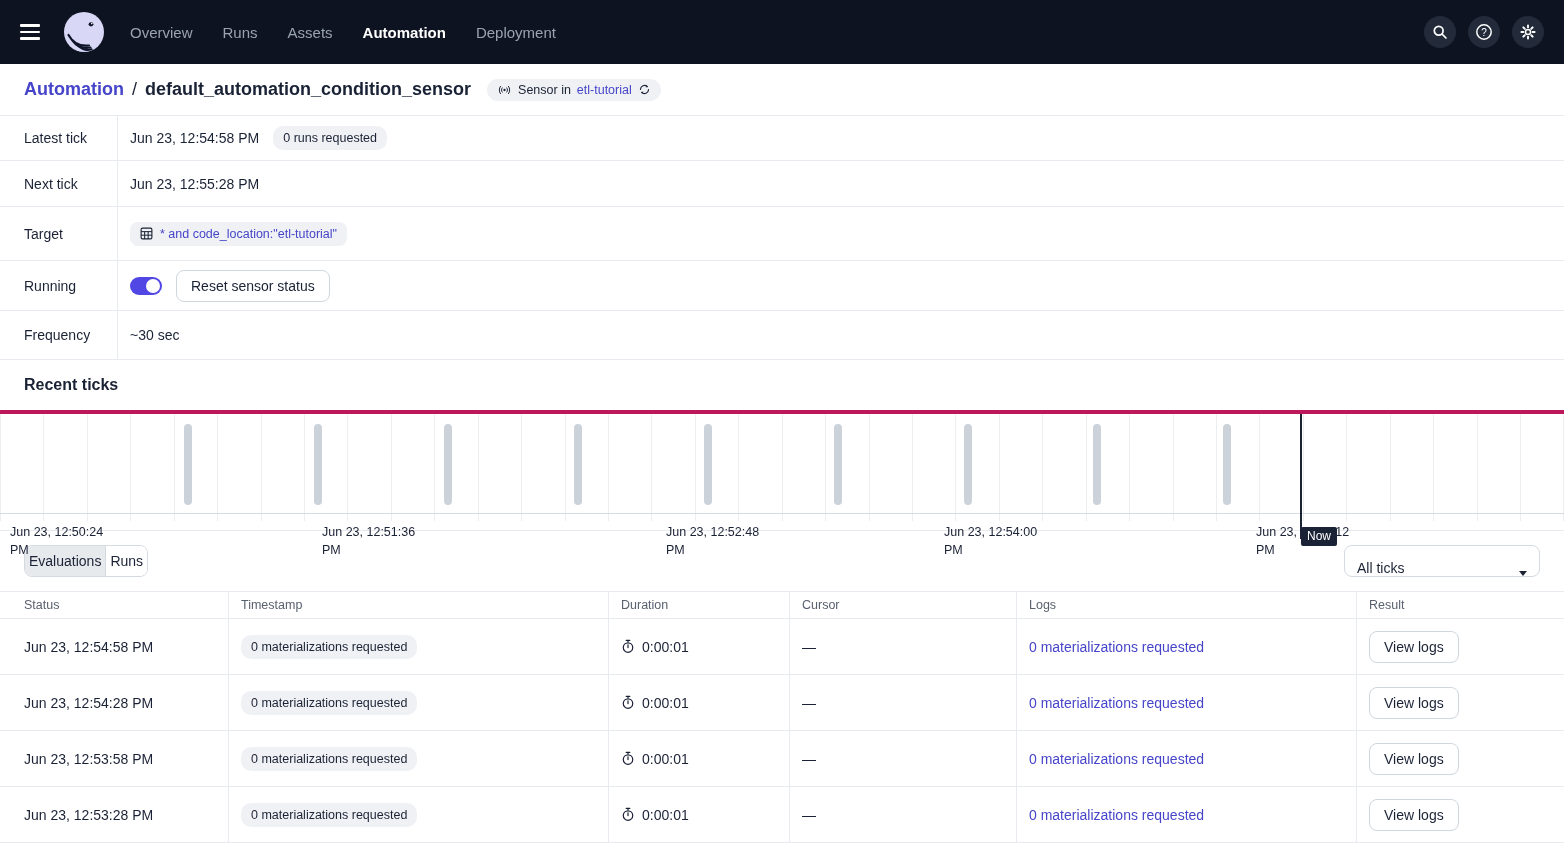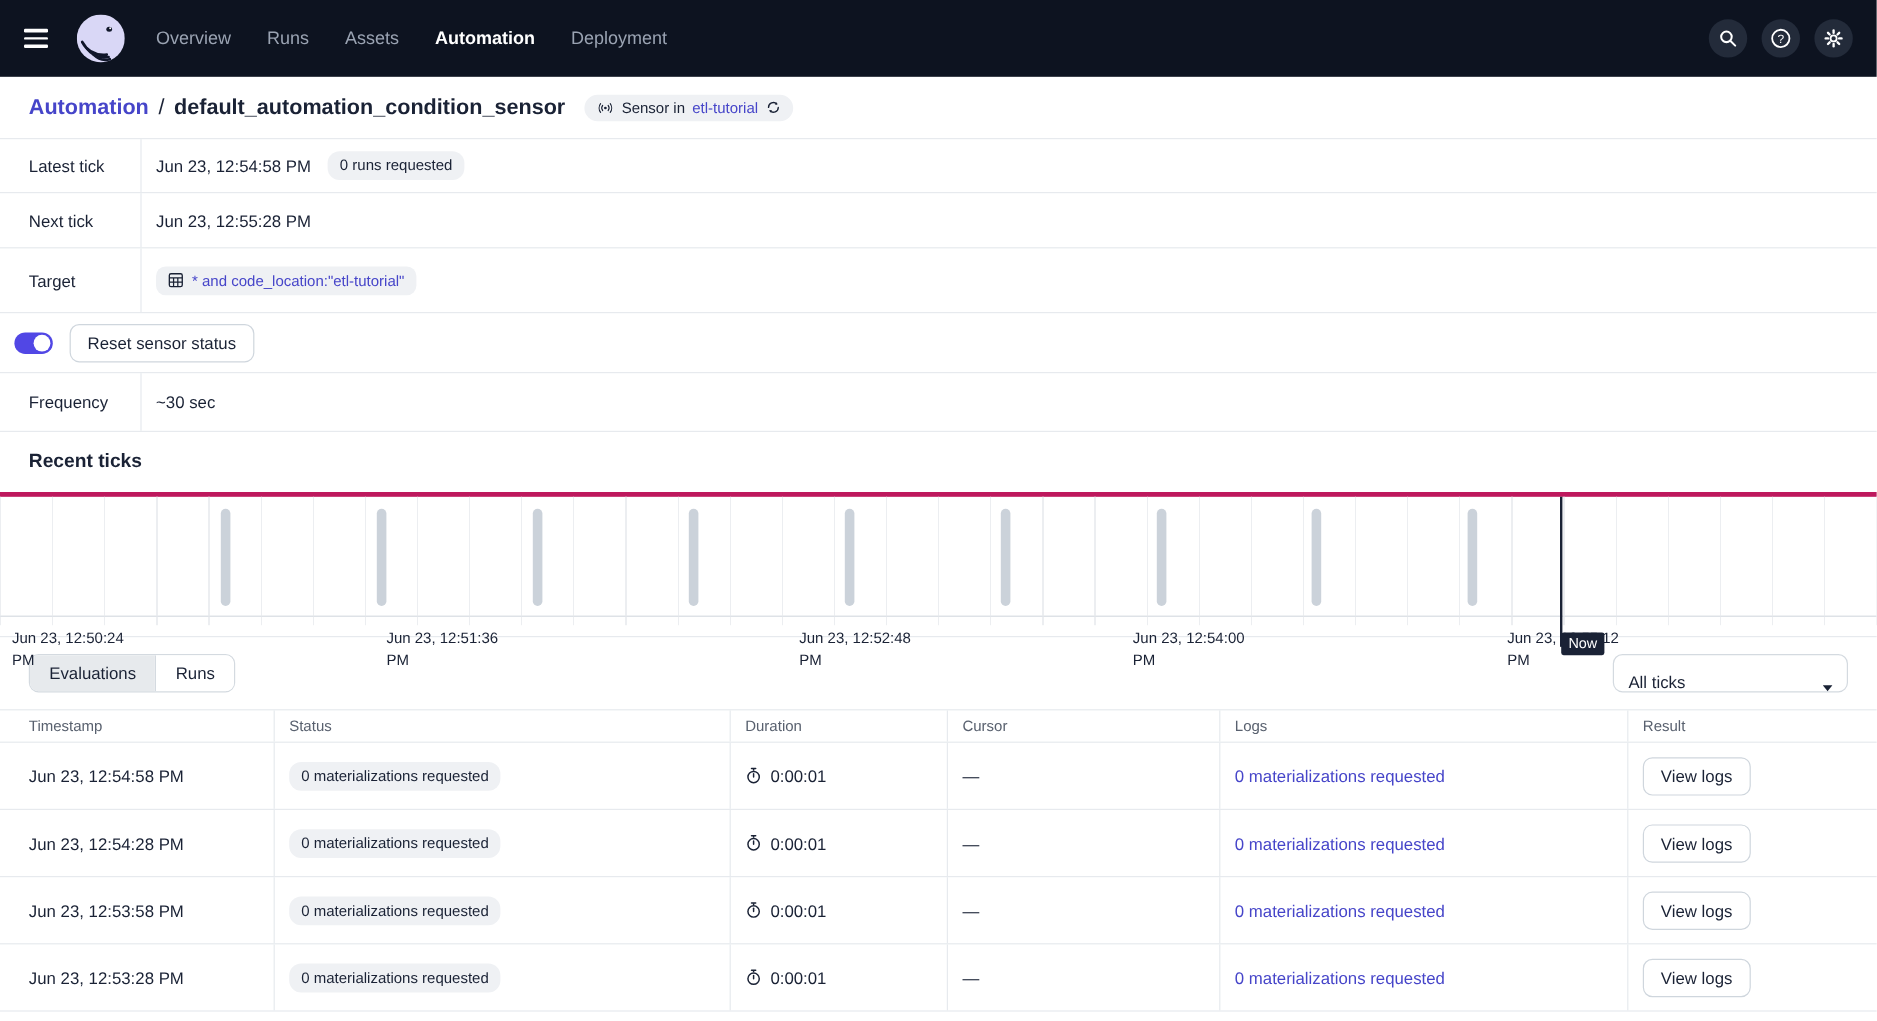--- a/index.html
+++ b/index.html
@@ -52,21 +52,21 @@
   .axis { position:relative; height:54px; }
   .stubs { position:absolute; left:0; top:0; width:100%; height:7px;
     background:repeating-linear-gradient(to right,#ECEEF1 0 1px,transparent 1px 43.43px); }
   .axis-label { position:absolute; top:9px; width:112px; font-size:12.5px; line-height:18px; color:#1A2235; }
   .now-line { position:absolute; left:1300px; top:0; width:1.5px; height:125px; background:#1A2235; z-index:3; }
   .now-badge { position:absolute; left:1301px; top:113px; z-index:4; background:#1A2235; color:#fff; font-size:12px; padding:2px 6px 3px; border-radius:2px; }
 
   
   .tabsbar { height:60px; display:flex; align-items:center; padding:0 24px; }
   .segmented { display:flex; border:1px solid #D4DAE0; border-radius:8px; overflow:hidden; }
-  .seg-btn { height:30px; display:flex; align-items:center; padding:0 16px; font-size:14px; background:#fff; border:none; cursor:pointer; color:#1A2235; font-family:inherit; }
+  .seg-btn { height:30px; display:flex; align-items:center; padding:0 4px; font-size:14px; background:#fff; border:none; cursor:pointer; color:#1A2235; font-family:inherit; }
   .seg-btn.active { background:#E7EAED; font-weight:500; }
   .seg-btn + .seg-btn { border-left:1px solid #D4DAE0; }
   .tabs-spacer { flex:1; }
   .select { width:196px; height:32px; border:1px solid #D4DAE0; border-radius:8px; display:flex; align-items:flex-end; padding:0 12px; font-size:14px; cursor:pointer; background:#fff; }
   .select .caret { margin-left:auto; width:0; height:0; border-left:4.5px solid transparent; border-right:4.5px solid transparent; border-top:5.5px solid #1A2235; }
 
   
   .tbl { width:1564px; }
   .t-row { display:grid; grid-template-columns:228px 380px 181px 227px 340px 1fr; }
   .thead { height:28px; border-top:1px solid #E7EAEE; border-bottom:1px solid #E7EAEE; }
@@ -176,20 +176,21 @@
         <line x1="1.2" y1="5" x2="12.8" y2="5" stroke="#1A2235" stroke-width="1.1"></line>
         <line x1="1.2" y1="8.8" x2="12.8" y2="8.8" stroke="#1A2235" stroke-width="1.1"></line>
         <line x1="5" y1="5" x2="5" y2="12.8" stroke="#1A2235" stroke-width="1.1"></line>
         <line x1="8.8" y1="5" x2="8.8" y2="12.8" stroke="#1A2235" stroke-width="1.1"></line>
       </svg>
       <span class="sel-text">* and code_location:"etl-tutorial"</span>
     </span>
   </div>
 </div>
 <div class="meta-row h50">
+  <div class="meta-label">Running</div>
   <div class="meta-value">
     <div class="toggle">
         <div class="knob"></div>
       </div>
     <button class="btn">Reset sensor status</button>
   </div>
 </div>
 <div class="meta-row h49">
   <div class="meta-label">Frequency</div>
   <div class="meta-value">
@@ -233,22 +234,22 @@
   </div>
   <div class="tabs-spacer"></div>
   <div class="select">
     <span>All ticks</span>
     <span class="caret"></span>
   </div>
 </div>
 
 <div class="tbl">
   <div class="t-row thead">
+    <div class="t-cell">Status</div>
     <div class="t-cell">Timestamp</div>
-    <div class="t-cell">Status</div>
     <div class="t-cell">Duration</div>
     <div class="t-cell">Cursor</div>
     <div class="t-cell">Logs</div>
     <div class="t-cell">Result</div>
   </div>
 
   <div class="t-row t-body-row">
     <div class="t-cell">Jun 23, 12:54:58 PM</div>
     <div class="t-cell">
         <span class="pill">0 materializations requested</span>

